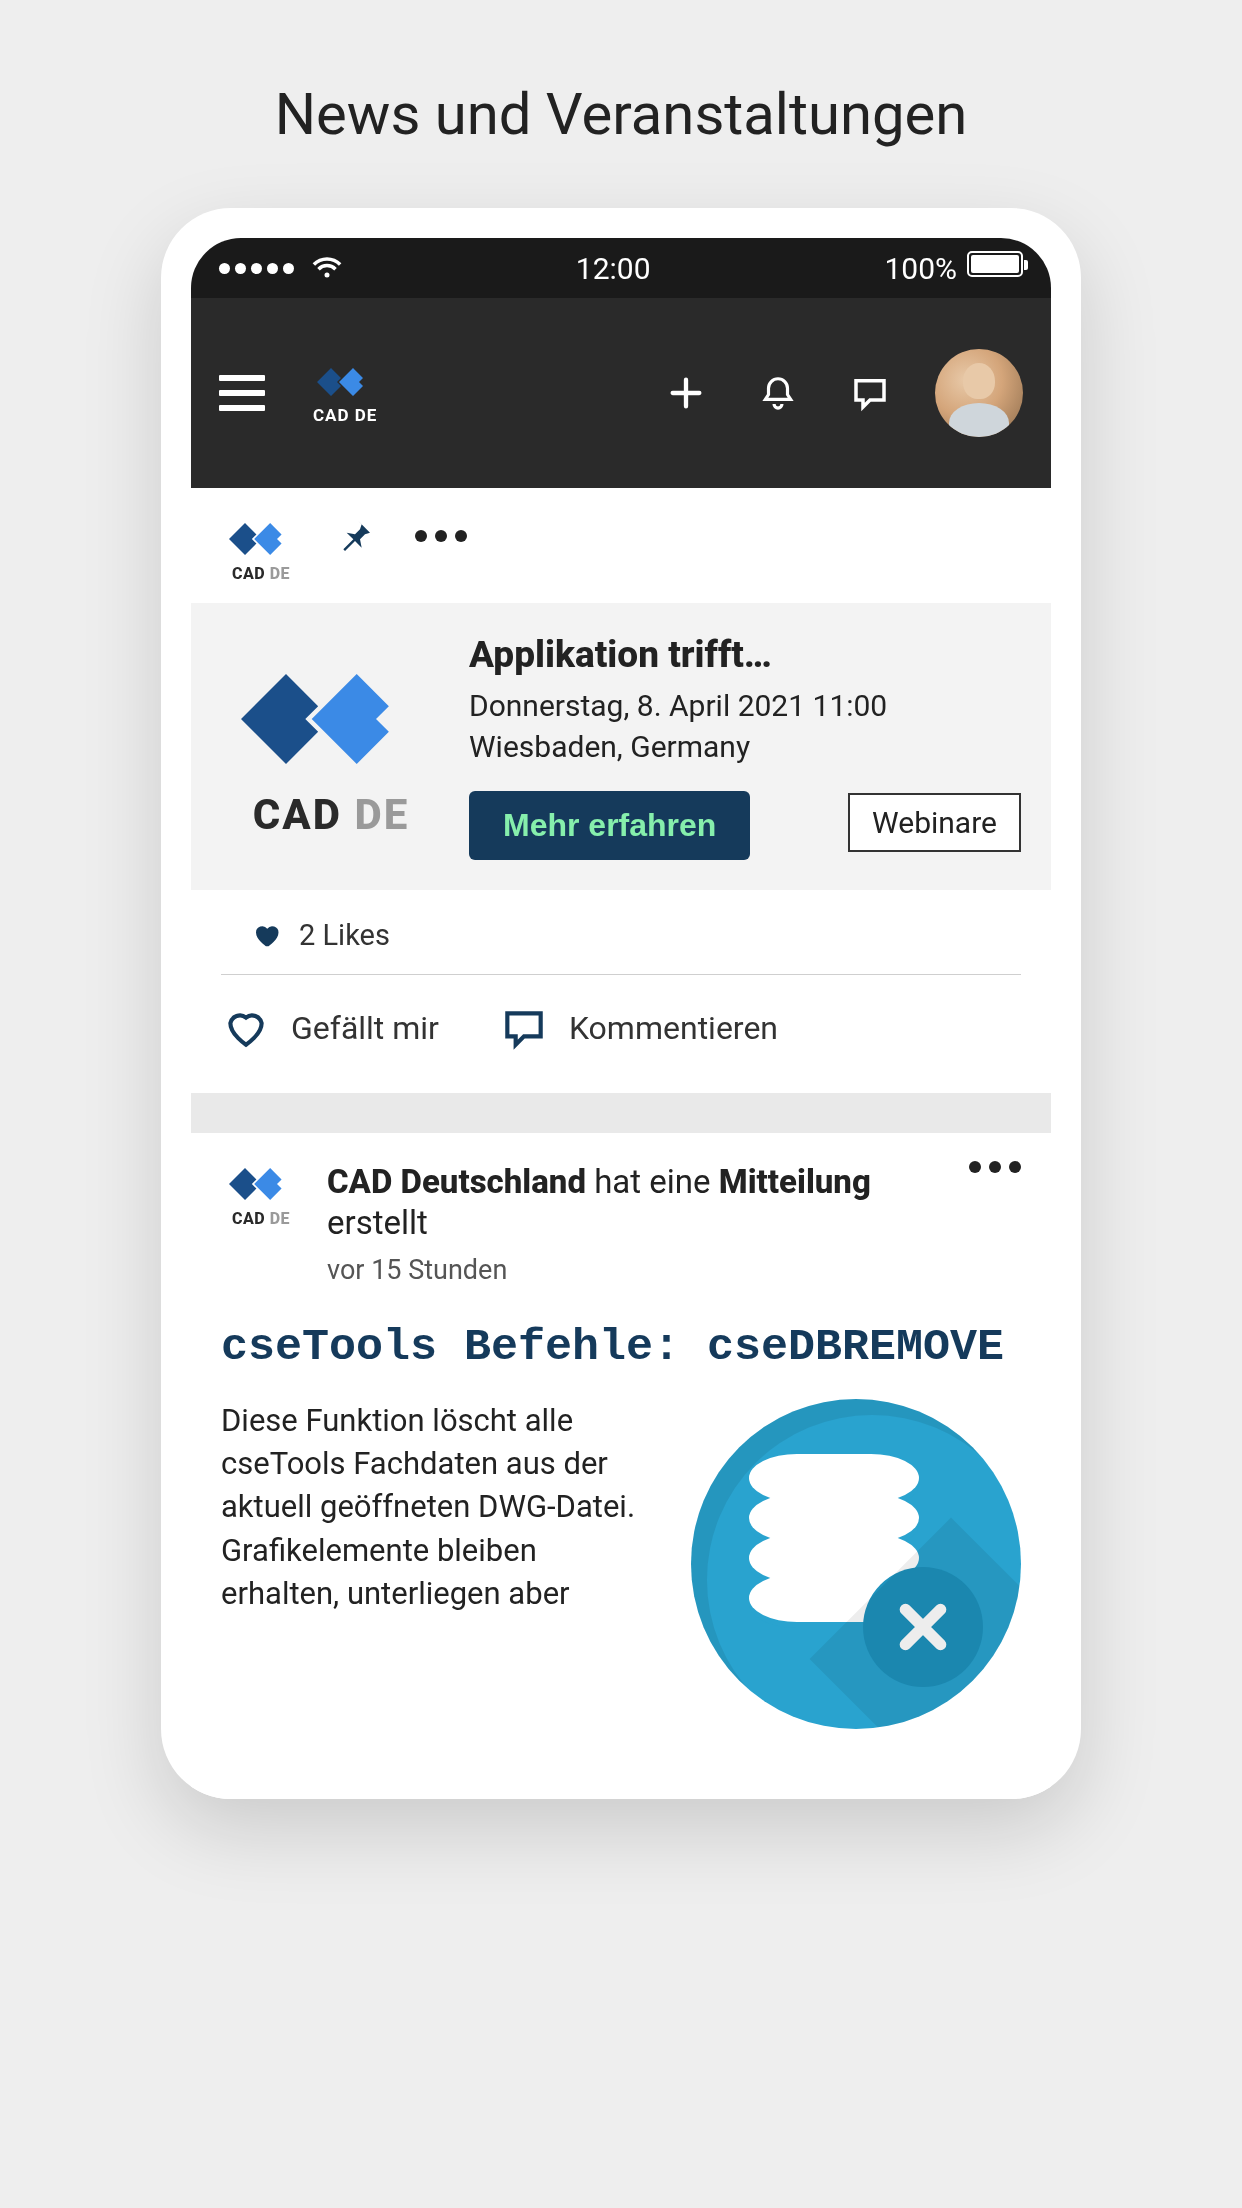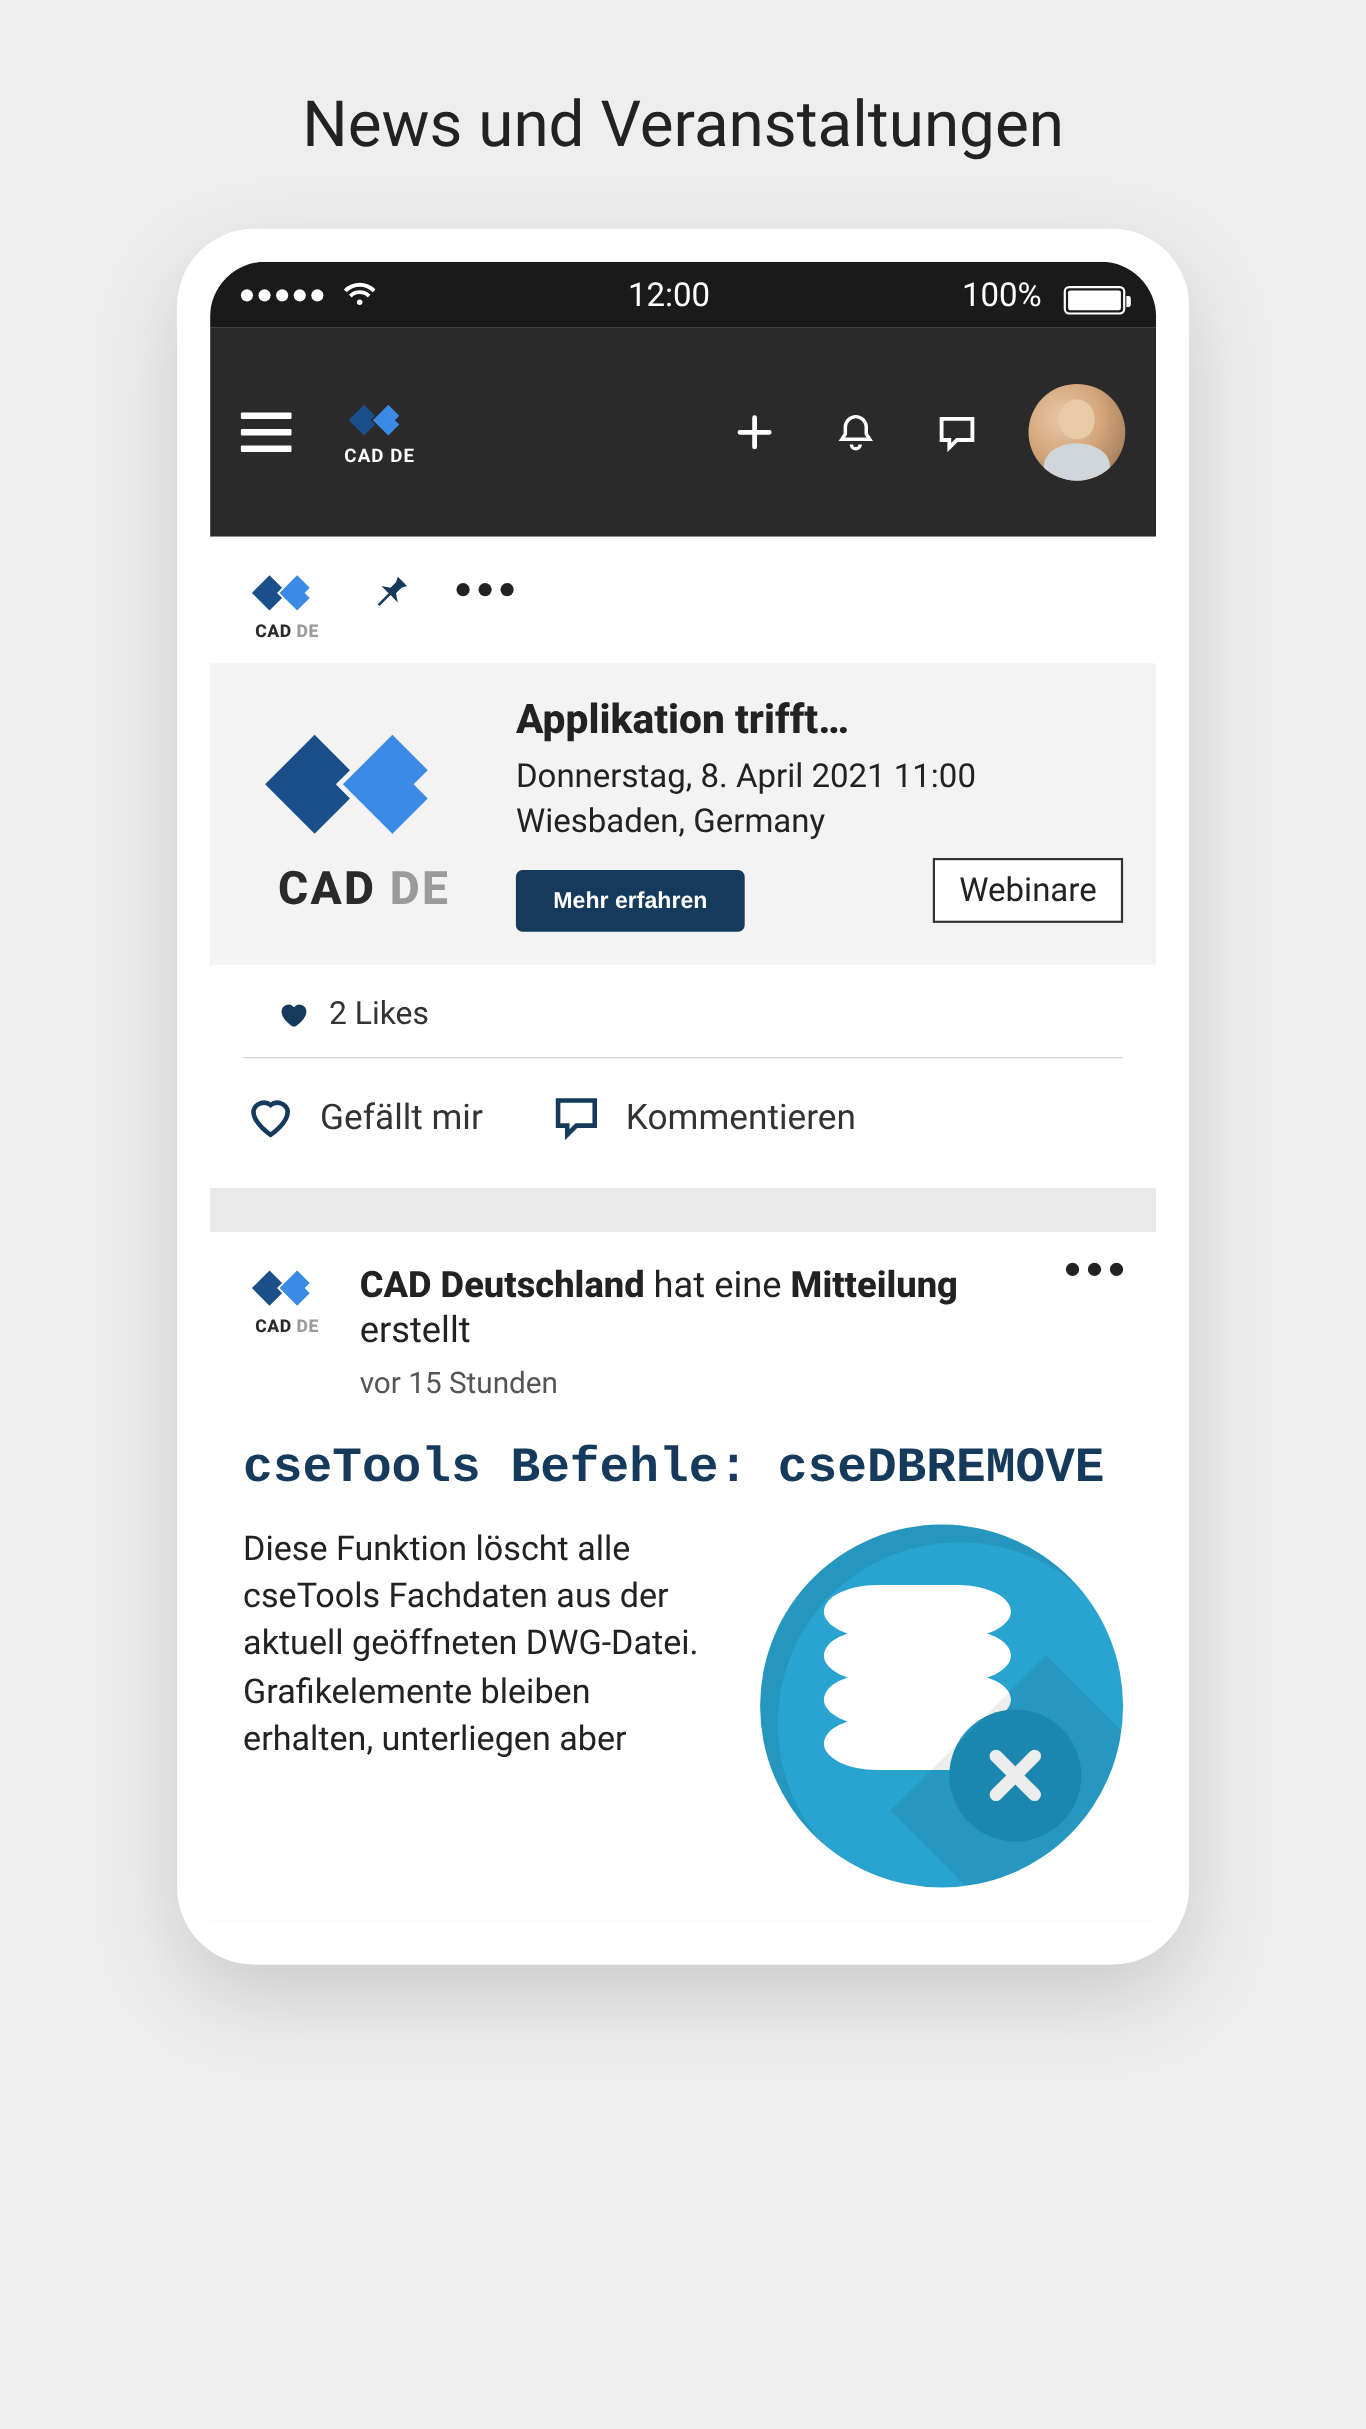--- a/index.html
+++ b/index.html
@@ -42,21 +42,21 @@
     align-items: center;
     justify-content: space-between;
     padding: 0 28px;
     font-size: 30px;
     font-weight: 400;
   }
   .status-left { display: flex; align-items: center; gap: 18px; }
   .dots { display: flex; gap: 5px; }
   .dot { width: 11px; height: 11px; border-radius: 50%; background: #fff; }
   .wifi-svg { width: 30px; height: 24px; }
-  .status-right { display: flex; align-items: flex-end; gap: 20px; }
+  .status-right { display: flex; align-items: flex-start; gap: 10px; }
   .battery {
     width: 56px; height: 26px; border: 2.5px solid #fff; border-radius: 5px;
     position: relative; display: inline-block;
   }
   .battery::after {
     content: ""; position: absolute; right: -7px; top: 7px;
     width: 4px; height: 10px; background: #fff; border-radius: 0 2px 2px 0;
   }
   .battery-fill { position:absolute; left:2px; top:2px; bottom:2px; right:2px; background:#fff; border-radius:2px;}
 
@@ -116,22 +116,22 @@
     display:flex; gap: 28px;
     position:relative;
   }
   .event-logo { width:220px; flex:0 0 220px; display:flex; flex-direction:column; align-items:center; justify-content:center;}
   .event-logo .brand-text-lg { font-size:42px; font-weight:800; letter-spacing:2px; color:#2a2a2a; margin-top:6px;}
   .event-logo .brand-text-lg .de{ color:#9a9a9a; }
   .event-info { flex:1; }
   .event-title { font-size:37px; font-weight:800; color:#222; margin-bottom:10px;}
   .event-meta { font-size:30px; color:#222; line-height:1.35;}
   .event-btn {
-    display:inline-block; background:#153a5b; color:#ffffff; font-weight:700;
-    font-size:21px; padding: 16px 34px; border-radius:6px; margin-top:24px; cursor:pointer; border:none;
+    display:inline-block; background:#153a5b; color:#86efac; font-weight:700;
+    font-size:32px; padding: 16px 34px; border-radius:6px; margin-top:24px; cursor:pointer; border:none;
   }
   .event-tag {
     position:absolute; right:30px; bottom:38px;
     border:2px solid #333; padding: 10px 22px; font-size:30px; color:#222; background:#fff; cursor:pointer;
   }
 
   .like-row {
     padding: 28px 30px 22px; display:flex; align-items:center; gap:18px;
     border-bottom: 1px solid #cfcfcf; margin: 0 30px;
   }

